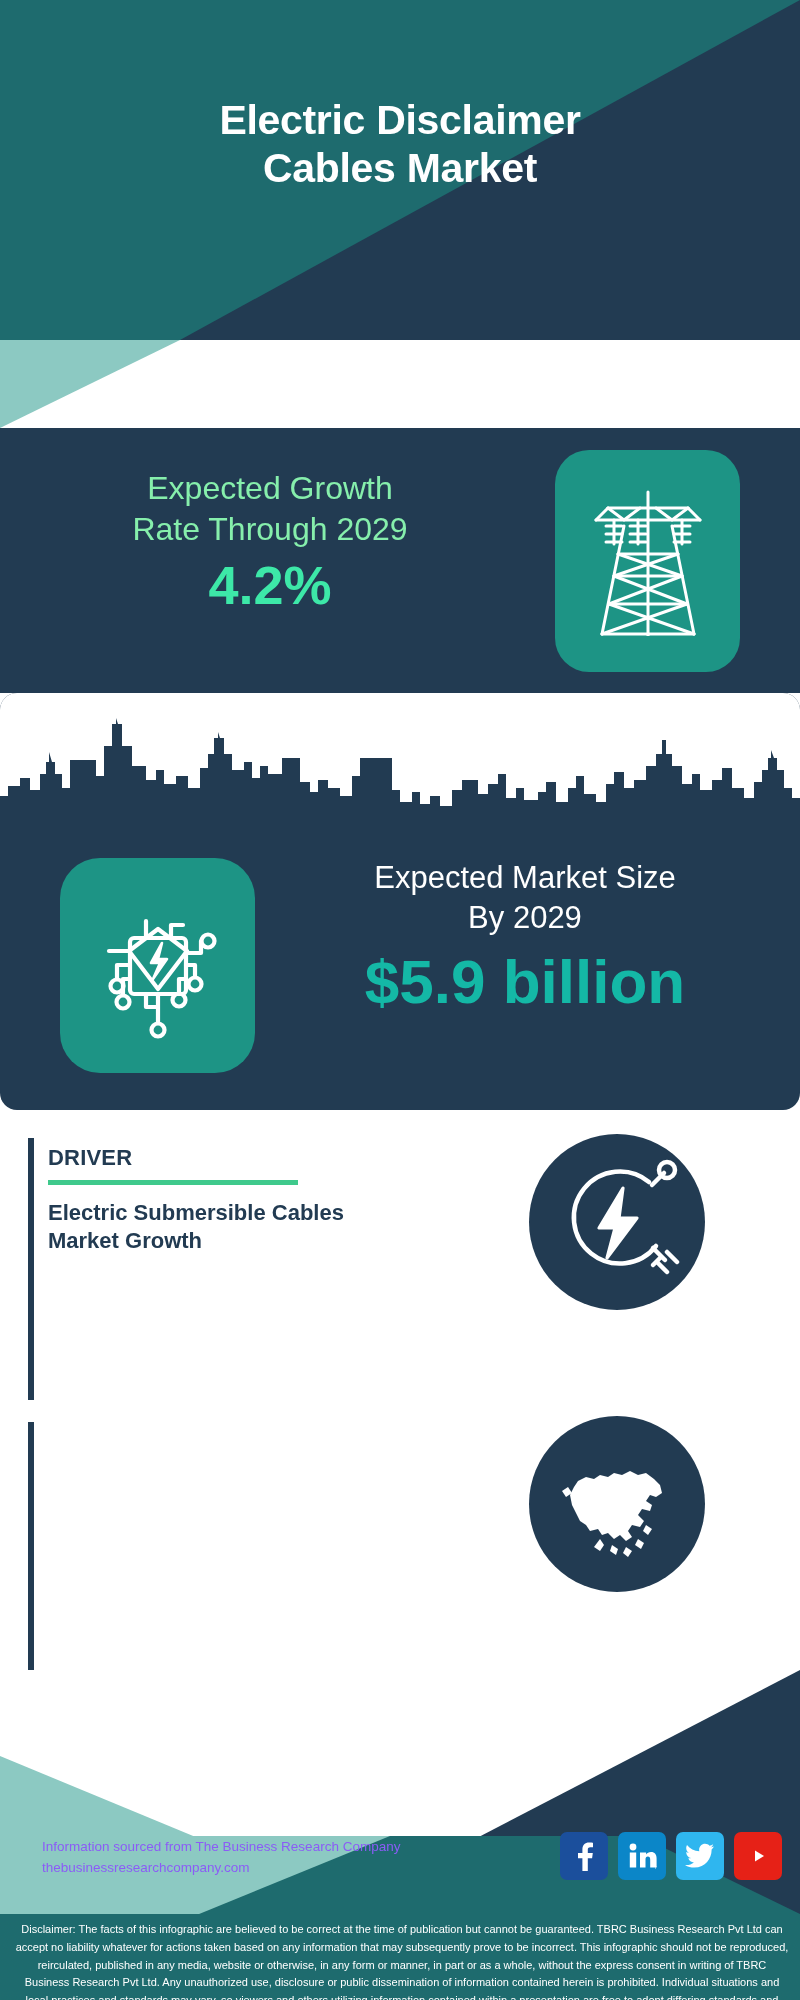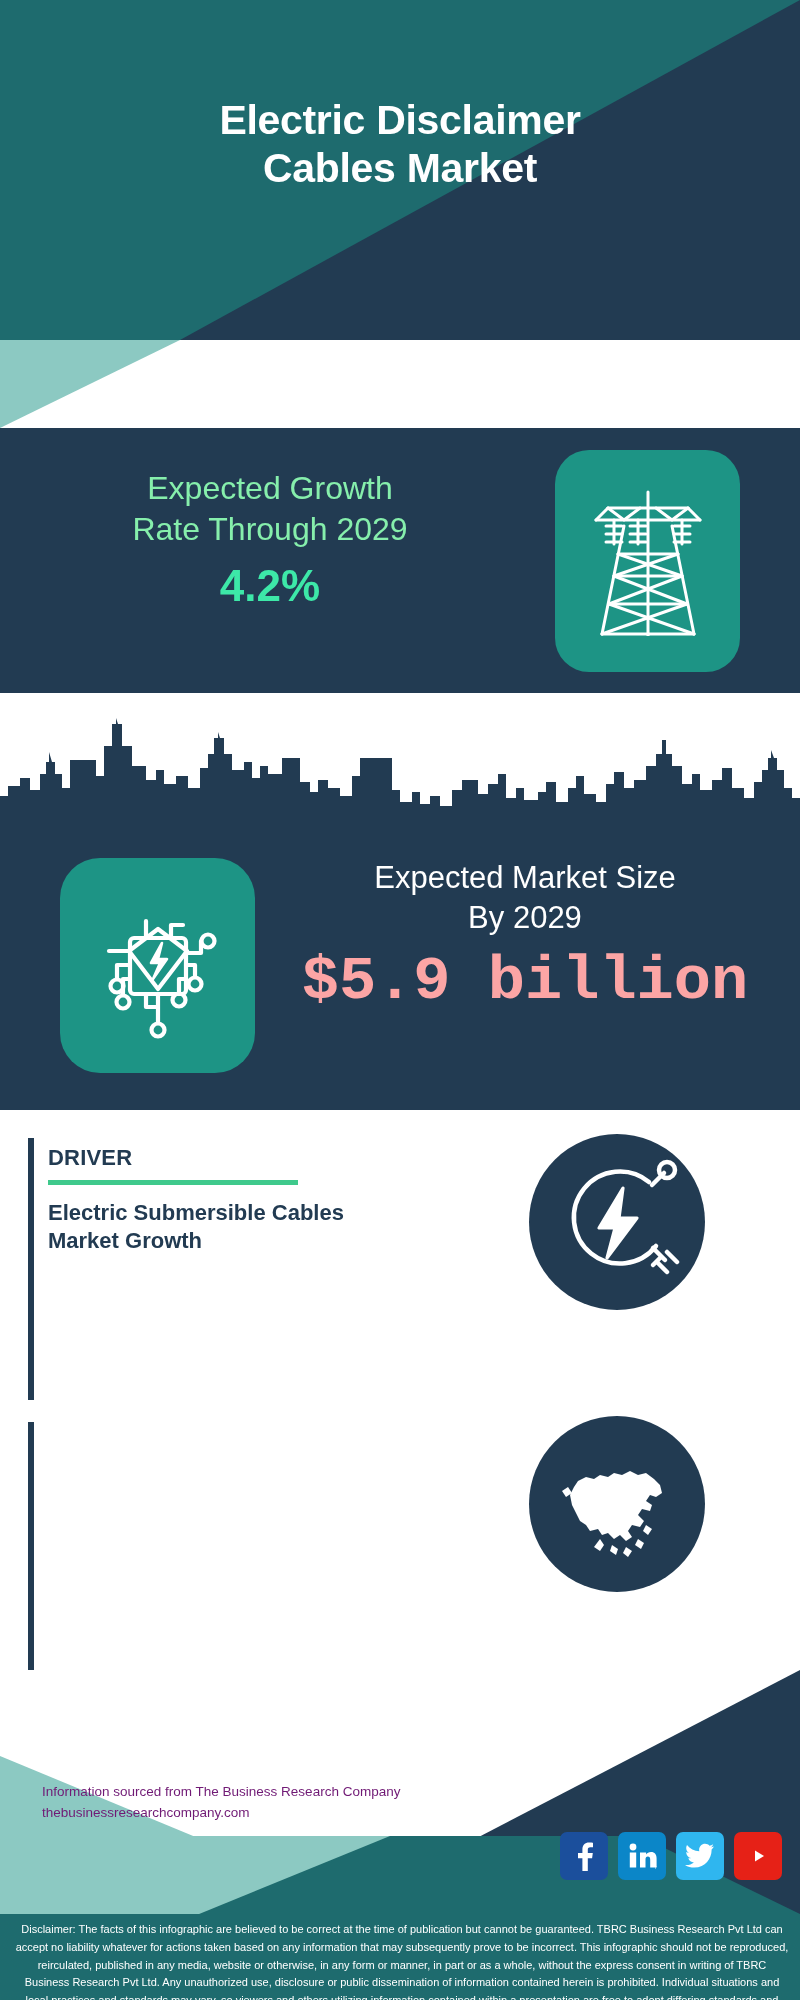--- a/index.html
+++ b/index.html
@@ -21,57 +21,57 @@
     z-index:3;
   }
 
   
   .band { position:absolute; left:0; top:340px; width:800px; height:88px; background:#ffffff; overflow:hidden; }
 
   
   .growth { position:absolute; left:0; top:428px; width:800px; height:265px; background:#223B52; }
   .growth-text { position:absolute; left:40px; top:40px; width:460px; text-align:center; }
   .growth-label { font-size:32px; line-height:1.28; color:#86efac; font-weight:400; }
-  .growth-value { margin-top:14px; font-size:44px; font-weight:bold; color:#3DE8A8; line-height:1; }
+  .growth-value { margin-top:8px; font-size:54px; font-weight:bold; color:#3DE8A8; line-height:1; }
   .growth-icon-box {
     position:absolute; right:60px; top:22px; width:185px; height:222px;
     background:#1D9485; border-radius:34px;
   }
   .growth-icon-box svg { position:absolute; left:50%; top:50%; transform:translate(-50%,-50%); }
 
   
-  .skyline-wrap { position:absolute; left:0; top:693px; width:800px; height:417px; background:#223B52; overflow:hidden; }
+  .skyline-wrap { position:absolute; left:0; top:693px; width:800px; height:417px; background:#223B52; overflow:hidden;border-radius:17px; }
   .skyline-white { position:absolute; left:0; top:0; width:800px; height:135px; background:#ffffff; }
   .skyline-white svg { position:absolute; left:0; bottom:0; width:800px; height:110px; display:block; }
 
   .msize-icon-box {
     position:absolute; left:60px; top:165px; width:195px; height:215px;
     background:#1D9485; border-radius:40px;
   }
   .msize-icon-box svg { position:absolute; left:50%; top:50%; transform:translate(-50%,-50%); }
   .msize-text { position:absolute; left:290px; top:165px; width:470px; text-align:center; }
   .msize-label { font-size:31px; line-height:1.3; color:#ffffff; font-weight:400; }
-  .msize-value { margin-top:10px; font-size:62px; font-weight:bold; color:#fca5a5; line-height:1.05;font-family:Liberation Mono, monospace; }
+  .msize-value { margin-top:10px; font-size:62px; font-weight:bold; color:#14b8a6; line-height:1.05; }
 
   
   .insights { position:absolute; left:0; top:1110px; width:800px; height:560px; background:#ffffff; }
   .ibar { position:absolute; left:28px; width:6px; background:#223B52; }
   .iblock { position:absolute; left:48px; width:460px; }
   .ihead { font-size:22px; font-weight:bold; color:#223B52; letter-spacing:0.2px; line-height:1.1; }
   .irule { width:250px; height:5px; background:#3FC98C; margin:10px 0 14px 0; }
   .ibody { font-size:22px; font-weight:bold; color:#223B52; line-height:1.28; }
 
   .icirc { position:absolute; border-radius:50%; background:#223B52; }
   .icirc svg { position:absolute; left:50%; top:50%; transform:translate(-50%,-50%); }
 
   
   .bottom { position:absolute; left:0; top:1670px; width:800px; height:330px; overflow:hidden; background:#ffffff; }
   .bottom svg.deco { position:absolute; left:0; top:0; width:800px; height:260px; }
 
-  .footer-text { position:absolute; left:42px; top:1782px; width:420px; z-index:6; color:#701a75; }
+  .footer-text { position:absolute; left:42px; top:1837px; width:420px; z-index:6; color:#8b5cf6; }
   .footer-line1 { font-size:13.5px; line-height:1.55; }
   .footer-line2 { font-size:13.5px; line-height:1.55; }
 
   .socials { position:absolute; right:18px; top:1832px; display:flex; gap:10px; z-index:6; }
   .sbtn { width:48px; height:48px; border-radius:7px; position:relative; }
   .s-fb { background:#1B4F9C; }
   .s-li { background:#0B86C8; }
   .s-tw { background:#2FB6EF; }
   .s-yt { background:#E62117; }
   .sbtn svg { position:absolute; left:50%; top:50%; transform:translate(-50%,-50%); }

